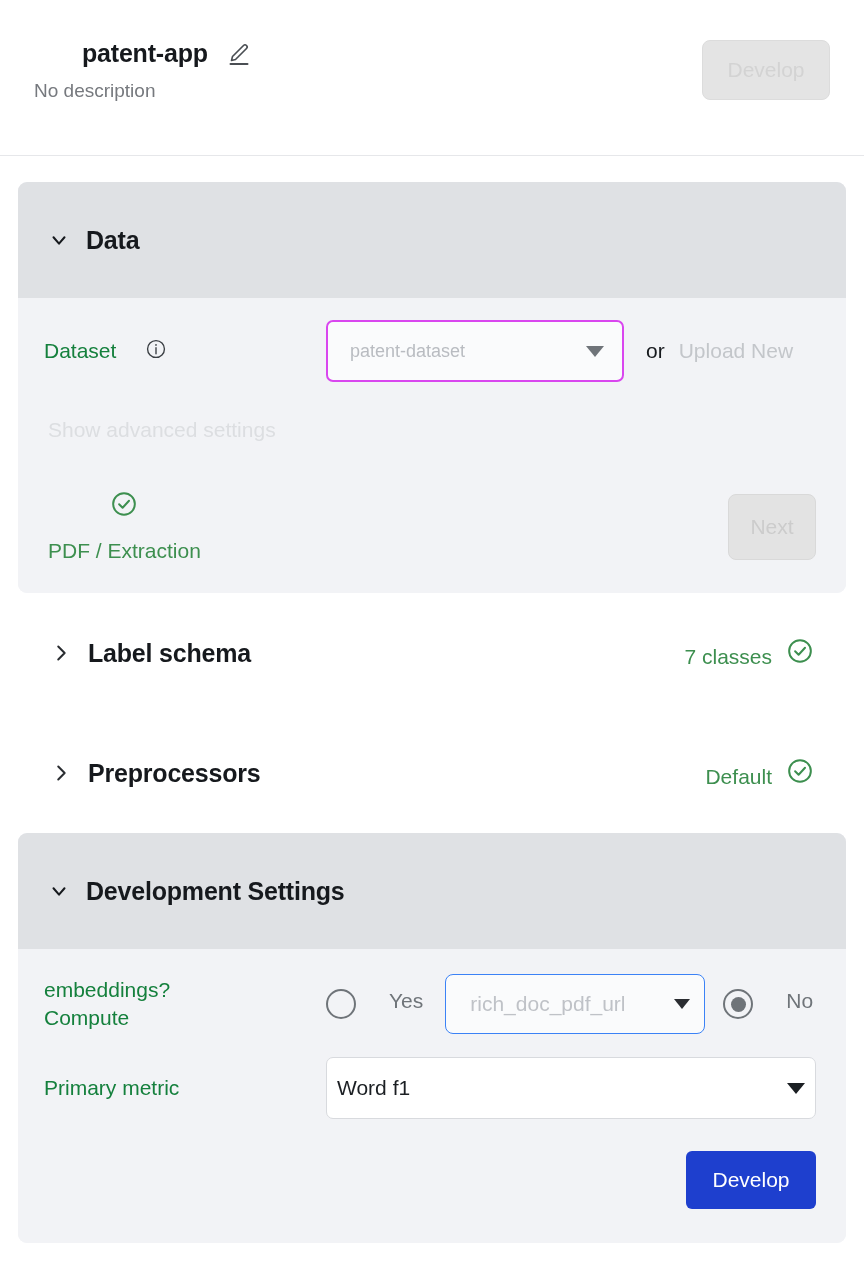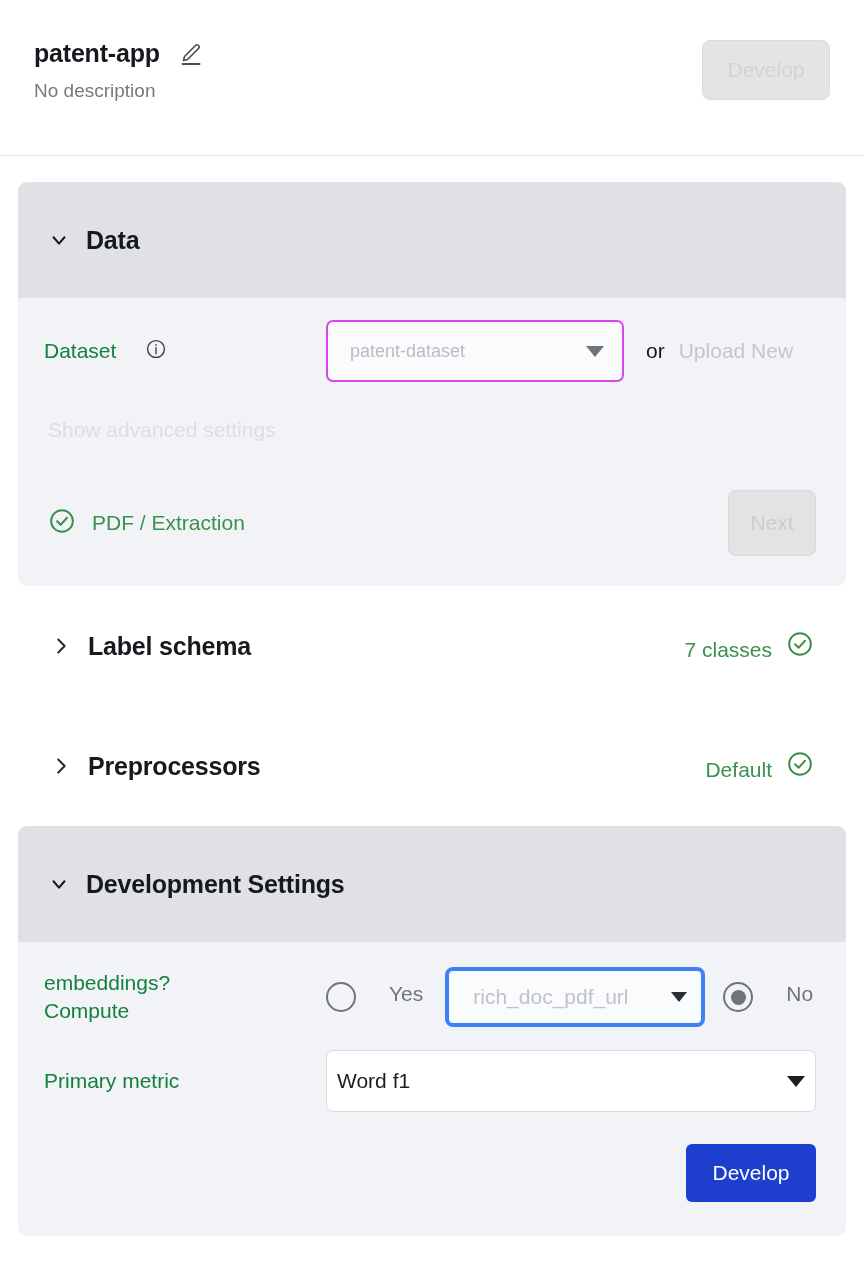--- a/index.html
+++ b/index.html
@@ -21,20 +21,21 @@
     height: 156px;
     box-sizing: border-box;
     padding: 40px 32px 0 34px;
     background: #ffffff;
     border-bottom: 1px solid #e6e7ea;
   }
   .title-row {
     display: flex;
     align-items: center;
     gap: 19px;
+    margin-left: 48px;
   }
   .app-title {
     font-size: 25px;
     font-weight: bold;
     letter-spacing: -0.2px;
     color: #16191d;
     line-height: 1.1;
   }
   .edit-icon {
     display: inline-flex;
@@ -185,20 +186,21 @@
     margin-top: 48px;
   }
   .status-label {
     display: flex;
     align-items: center;
     gap: 16px;
     margin-left: 4px;
     font-size: 21px;
     color: #3d8f4f;
     font-weight: normal;
+    flex-direction: column;
   }
   .next-btn {
     margin-left: auto;
     width: 88px;
     height: 66px;
     background: #e3e3e3;
     border: 1px solid #d9d9d9;
     border-radius: 8px;
     color: #cccccc;
     font-size: 21px;
@@ -242,21 +244,21 @@
   .embed-select {
     width: 260px;
     height: 60px;
     box-sizing: border-box;
     display: flex;
     align-items: center;
     gap: 8px;
     padding: 0 14px 0 24px;
     margin: 0 18px 0 22px;
     background: #fafbfc;
-    border: 4px solid #3b82f6;
+    border: 1px solid #3b82f6;
     border-radius: 8px;
     color: #bfc2c7;
     font-size: 21px;
     cursor: default;
   }
   .embed-select .val { flex: 1 1 auto; }
   .caret-sm {
     width: 0; height: 0;
     border-left: 8px solid transparent;
     border-right: 8px solid transparent;

